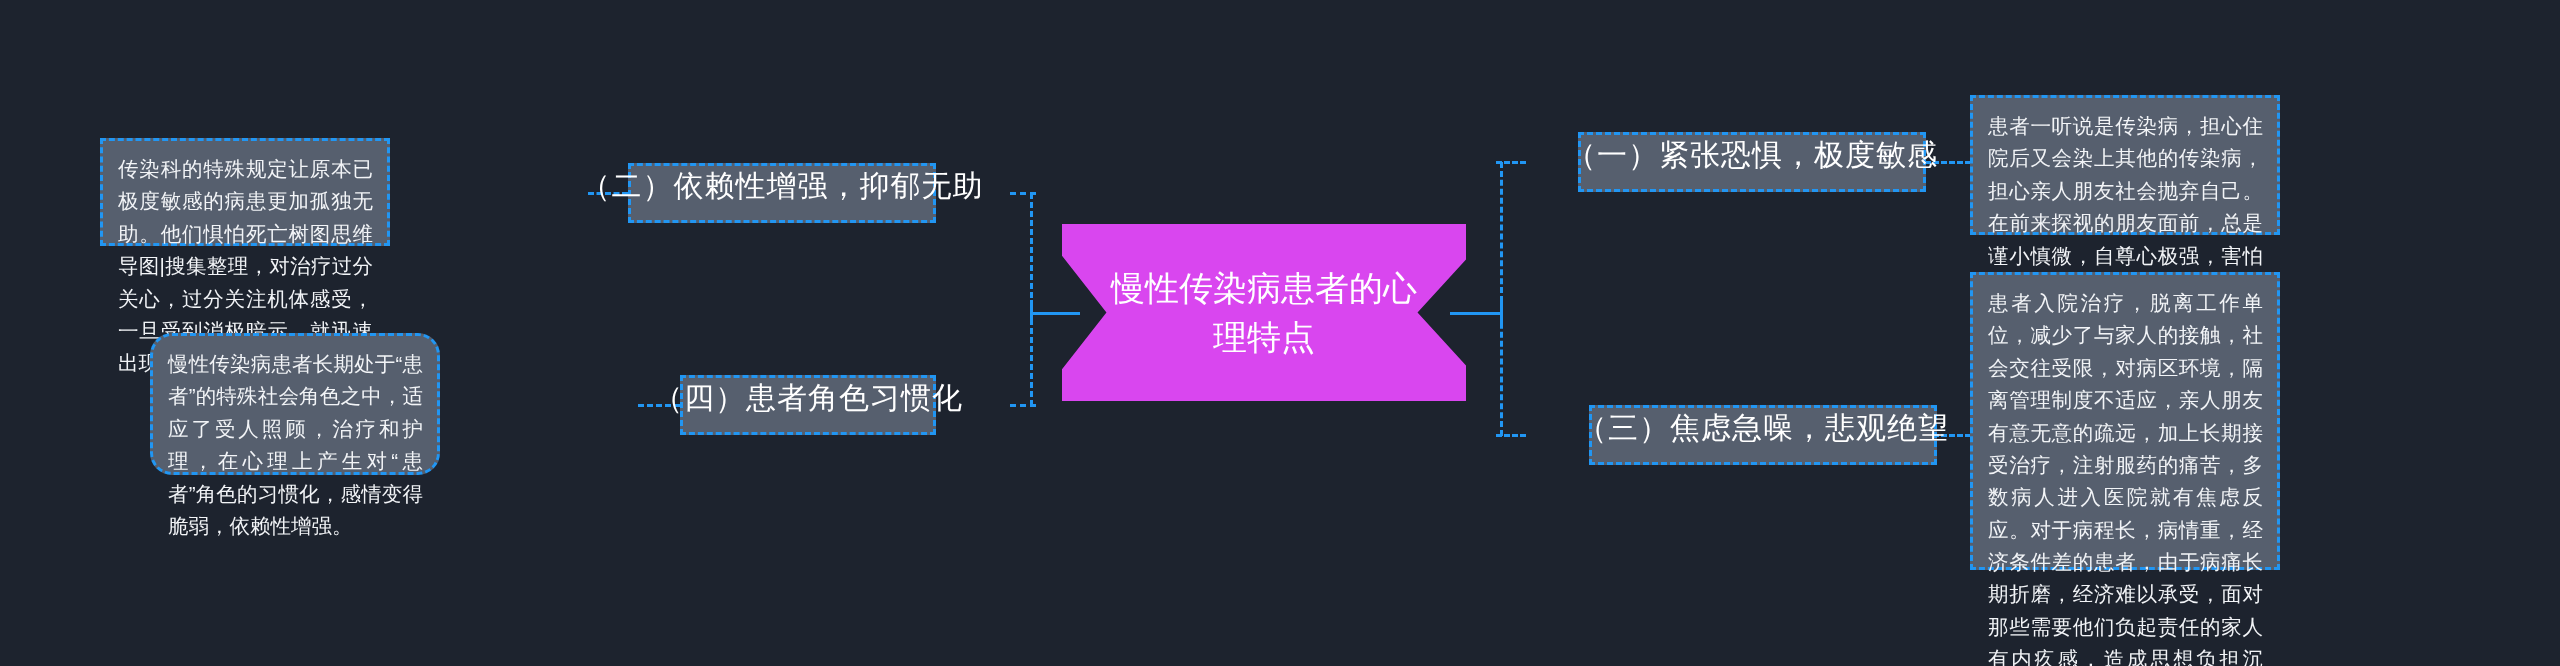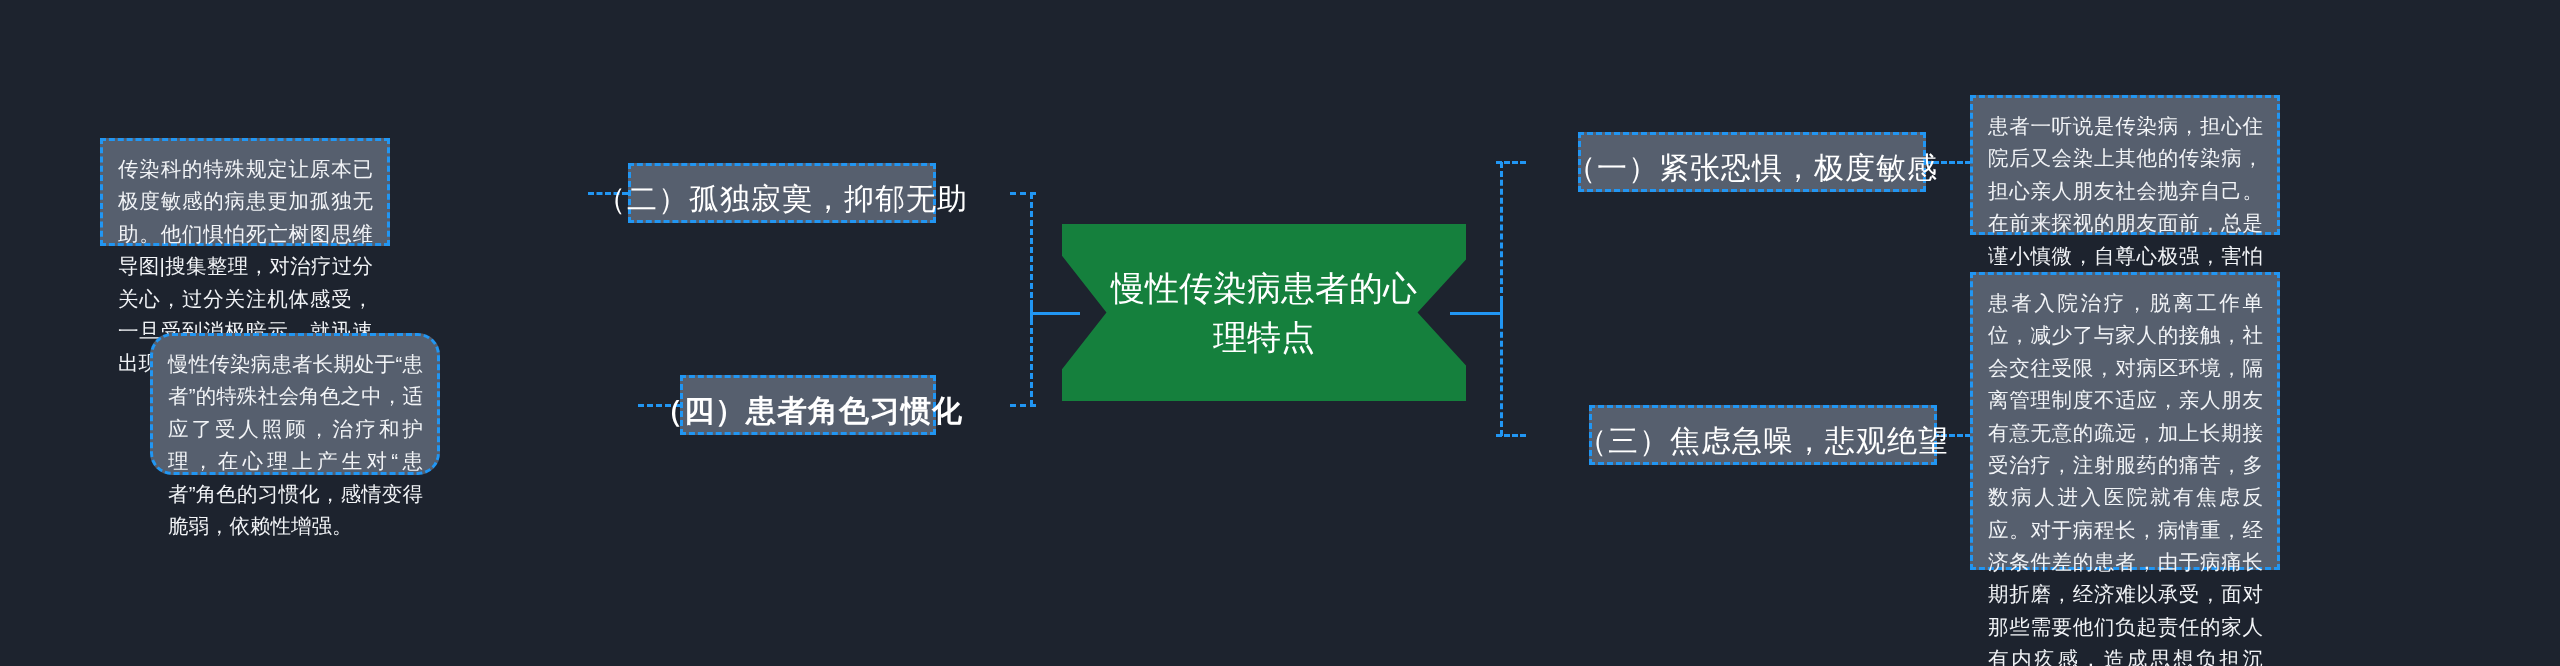--- a/index.html
+++ b/index.html
@@ -21,21 +21,21 @@
   }
 
   
   .node {
     position: absolute;
     box-sizing: border-box;
     background: #565f6e;
     border: 3px dashed #2196f3;
     color: #ffffff;
     display: flex;
-    align-items: flex-end;
+    align-items: flex-start;
     z-index: 5;
   }
 
   
   .branch {
     justify-content: center;
     font-size: 30px;
     letter-spacing: 1px;
     white-space: nowrap;
   }
@@ -54,21 +54,21 @@
     color: #f2f4f7;
   }
 
   
   #center-node {
     position: absolute;
     left: 1062px;
     top: 224px;
     width: 404px;
     height: 177px;
-    background: #15803d;
+    background: #d946ef;
     color: #ffffff;
     font-size: 34px;
     line-height: 1.42;
     text-align: center;
     display: flex;
     align-items: center;
     justify-content: center;
     padding: 0 46px;
     box-sizing: border-box;
     clip-path: polygon(0% 0%, 100% 0%, 100% 20%, 88% 50%, 100% 80%, 100% 100%,
@@ -130,28 +130,28 @@
 
   <div id="center-node">
     <span>慢性传染病患者的心理特点</span>
   </div>
 
   <div class="node leaf" style="left:100px; top:138px; width:290px; height:108px;">
     <p>传染科的特殊规定让原本已极度敏感的病患更加孤独无助。他们惧怕死亡树图思维导图|搜集整理，对治疗过分关心，过分关注机体感受，一旦受到消极暗示，就迅速出现抑郁心境。</p>
   </div>
 
   <div class="node branch" style="left:628px; top:163px; width:308px; height:60px;">
-    <span>（二）孤独寂寞，抑郁无助</span>
+    <span>（二）依赖性增强，抑郁无助</span>
   </div>
 
   <div class="node leaf" style="left:150px; top:333px; width:290px; height:142px;border-radius:22px;">
     <p>慢性传染病患者长期处于“患者”的特殊社会角色之中，适应了受人照顾，治疗和护理，在心理上产生对“患者”角色的习惯化，感情变得脆弱，依赖性增强。</p>
   </div>
 
-  <div class="node branch" style="left:680px; top:375px; width:256px; height:60px;font-weight:bold;">
+  <div class="node branch" style="left:680px; top:375px; width:256px; height:60px;">
     <span>（四）患者角色习惯化</span>
   </div>
 
   <div class="node branch" style="left:1578px; top:132px; width:348px; height:60px;">
     <span>（一）紧张恐惧，极度敏感</span>
   </div>
 
   <div class="node leaf" style="left:1970px; top:95px; width:310px; height:140px;">
     <p>患者一听说是传染病，担心住院后又会染上其他的传染病，担心亲人朋友社会抛弃自己。在前来探视的朋友面前，总是谨小慎微，自尊心极强，害怕旁人瞧不起。</p>
   </div>

